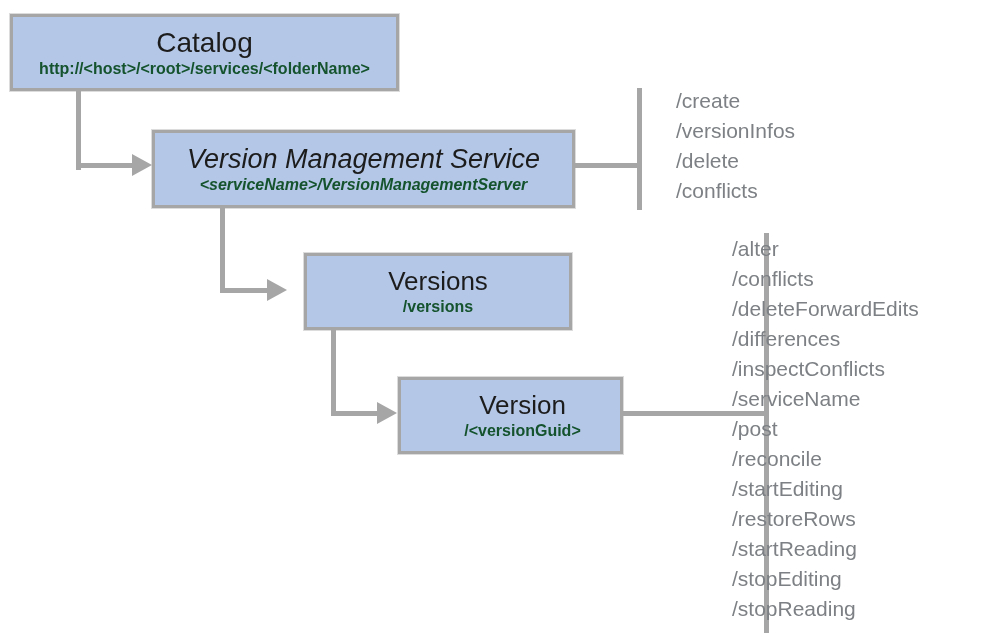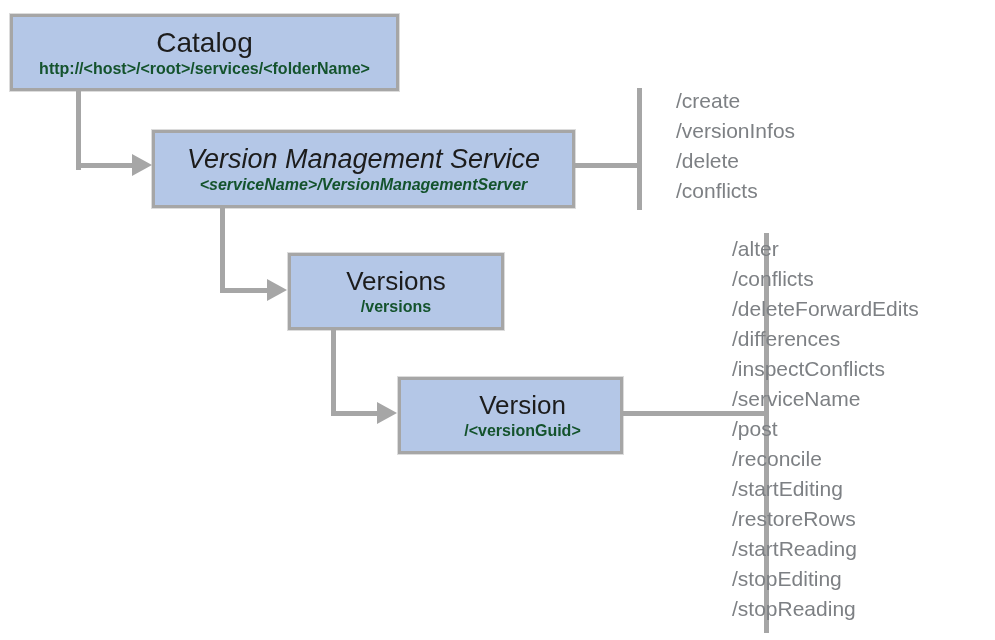--- a/index.html
+++ b/index.html
@@ -37,21 +37,21 @@
   .node-subtitle {
     color: #14532d;
     font-size: 16px;
     font-weight: 700;
     line-height: 1.2;
     white-space: nowrap;
   }
   .node--catalog   { left: 10px;  top: 14px;  width: 389px; height: 77px; }
   .node--catalog .node-title { font-size: 28px; }
   .node--vms       { left: 152px; top: 130px; width: 423px; height: 78px; font-style: italic; }
-  .node--versions  { left: 288px; top: 253px; width: 216px; height: 77px; }
+  .node--versions  { left: 304px; top: 253px; width: 268px; height: 77px; }
   .node--versions .node-title { font-size: 26px; }
   .node--version   { left: 398px; top: 377px; width: 225px; height: 77px; padding-left: 24px; }
   .node--version .node-title { font-size: 26px; }
 
   
   .line {
     position: absolute;
     background: #a6a6a6;
   }
   .arrow-right {

